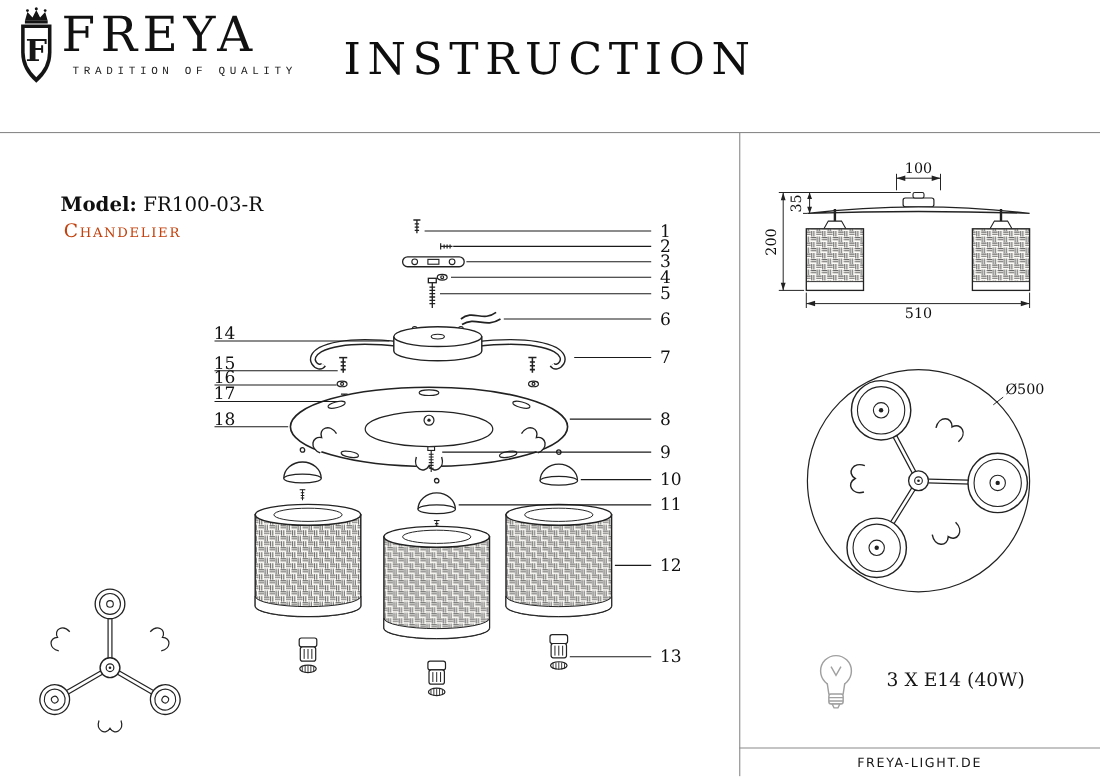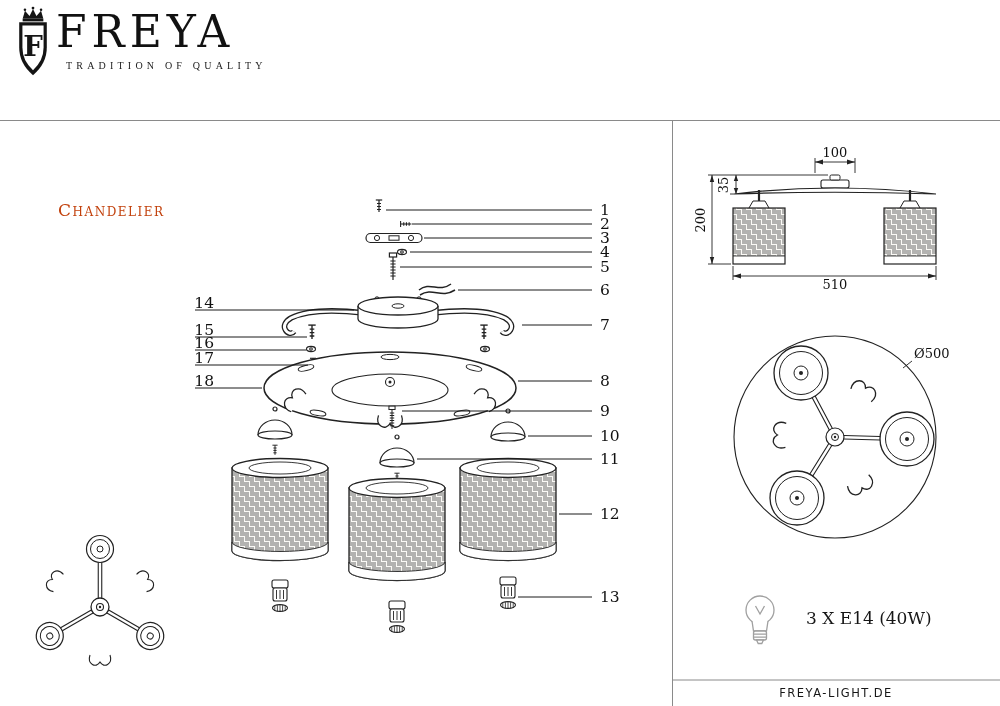--- a/index.html
+++ b/index.html
@@ -2,21 +2,21 @@
 <html><head>
 <meta charset="utf-8">
 <style>
   *{margin:0;padding:0;box-sizing:border-box}
   html,body{background:#ffffff}
   body{font-family:"DejaVu Serif","Liberation Serif",serif;color:#161616}
   .page{position:relative;width:1000px;height:706px;background:#ffffff;overflow:hidden}
   .crest{position:absolute;left:10px;top:6px}
   .brand{position:absolute;left:56px;top:10px;font-size:44px;font-weight:400;letter-spacing:5px;color:#111;line-height:1}
   .tagline{position:absolute;left:66px;top:60px;font-size:10px;letter-spacing:4.2px;color:#222;
-           font-family:Liberation Serif, serif}
+           font-family:Liberation Mono, monospace}
   .title{position:absolute;left:0;right:0;top:34px;text-align:center;font-size:40px;font-weight:500;
          letter-spacing:6px;color:#0e0e0e;line-height:1}
   .divider-h{position:absolute;left:0;top:120px;width:1000px;height:1px;background:#8a8a8a}
   .divider-v{position:absolute;left:672px;top:120px;width:1px;height:586px;background:#8a8a8a}
   .model{position:absolute;left:55px;top:176px;font-size:18px;color:#101010}
   .model .lbl{font-weight:bold}
   .model-type{position:absolute;left:58px;top:200px;font-size:17px;font-variant:small-caps;letter-spacing:1.5px;color:#c2410c}
   svg text{font-family:"DejaVu Serif","Liberation Serif",serif;fill:#161616}
   .callouts text{font-size:15.5px;fill:#111}
   .dim{font-size:13px;fill:#111}
@@ -33,23 +33,28 @@
     <circle cx="20" cy="1.6" r="1.2" fill="#141414"></circle>
     <circle cx="27" cy="3" r="1.1" fill="#141414"></circle>
     <path d="M11,11 L13,4 L17,8.5 L20,2.5 L23,8.5 L27,4 L29,11 Z" fill="#141414"></path>
     <rect x="11" y="11" width="18" height="2.2" fill="#141414"></rect>
     <path d="M8,14 H32 V36 Q32,50 20,60 Q8,50 8,36 Z" fill="#141414"></path>
     <path d="M10.8,16.8 H29.2 V36 Q29.2,47.5 20,55.6 Q10.8,47.5 10.8,36 Z" fill="#ffffff"></path>
     <text x="20" y="43" text-anchor="middle" font-size="24" font-weight="bold">F</text>
   </svg>
   <div class="brand">FREYA</div>
   <div class="tagline">TRADITION OF QUALITY</div>
+  <h1 class="title">INSTRUCTION</h1>
   <div class="divider-h"></div>
   <div class="divider-v"></div>
 
+  <div class="model">
+    <span class="lbl">Model:</span>
+    <span>FR100-03-R</span>
+  </div>
   <div class="model-type">Chandelier</div>
 
   <svg class="exploded" width="672" height="586" viewBox="0 0 672 586">
     <defs>
       <pattern id="weaveP" width="10" height="10" patternUnits="userSpaceOnUse">
         <rect width="10" height="10" fill="#fbfaf6"></rect>
         <path d="M0,1 H5 M0,3 H5 M5,6 H10 M5,8 H10" stroke="#6b6b6b" stroke-width="1" fill="none"></path>
         <path d="M6,0 V5 M8,0 V5 M1,5 V10 M3,5 V10" stroke="#6b6b6b" stroke-width="1" fill="none"></path>
       </pattern>
       <g id="screwSm" stroke="#222" stroke-width="1.2" fill="none">

